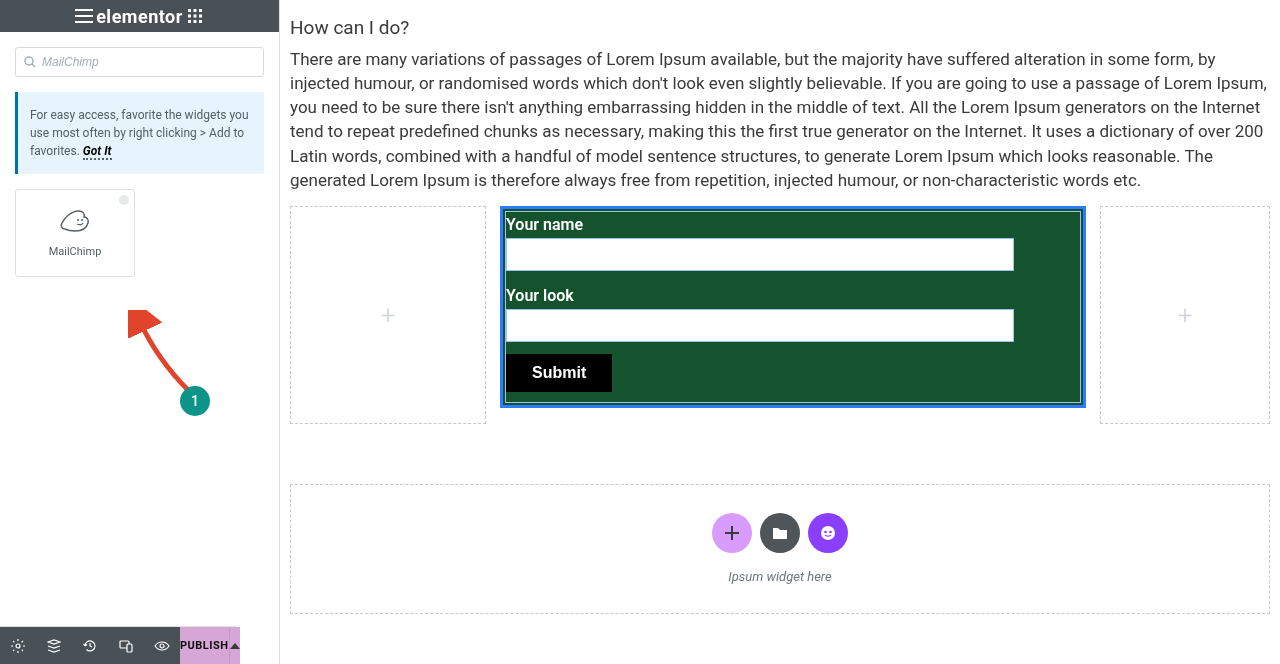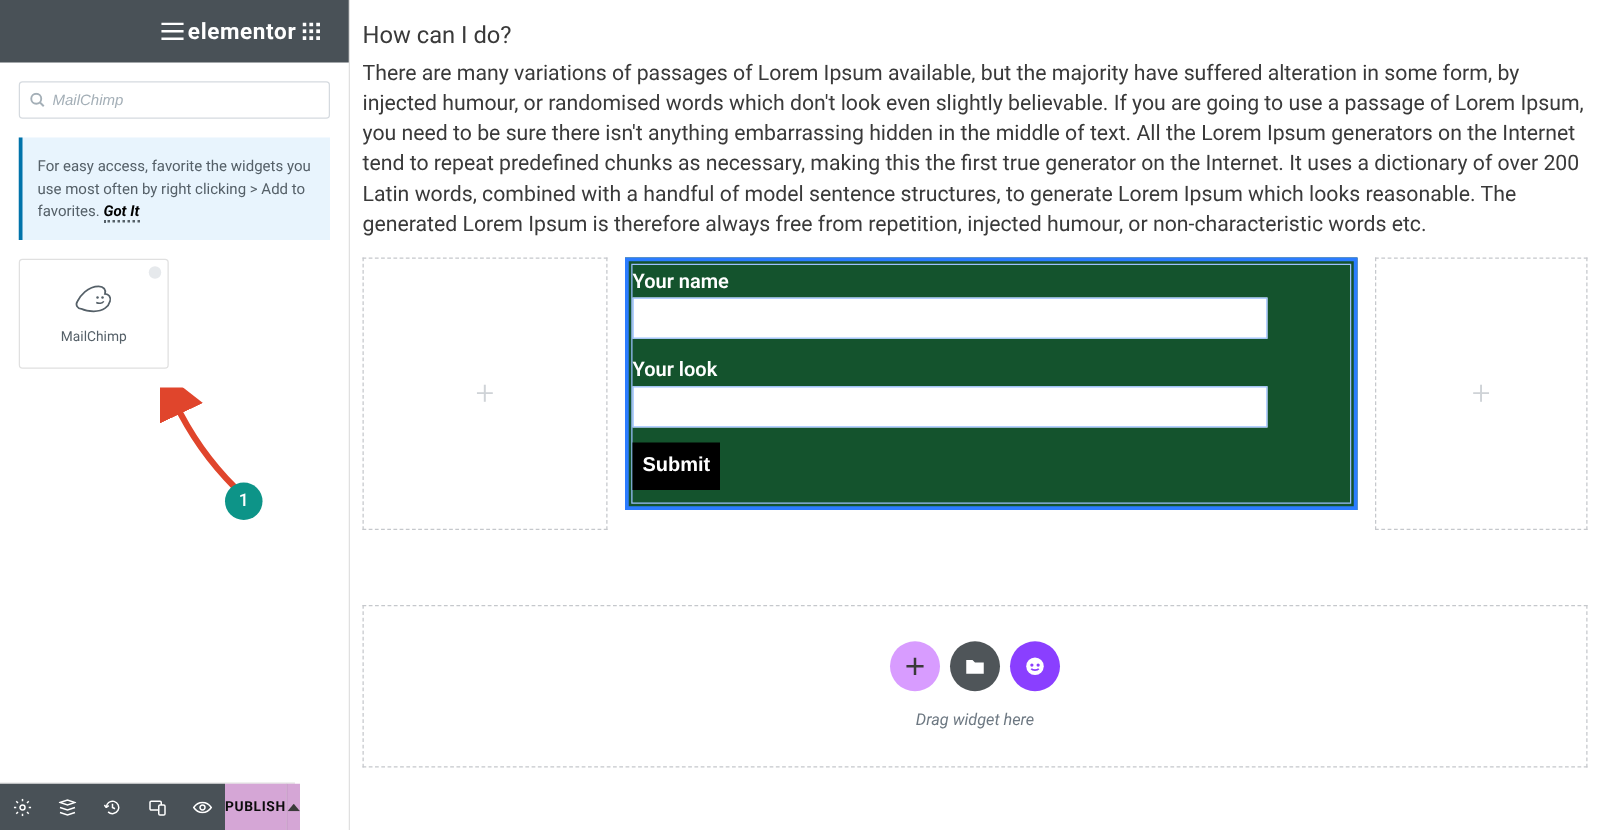--- a/index.html
+++ b/index.html
@@ -1,20 +1,20 @@
 <!DOCTYPE html>
 <html><head>
 <meta charset="utf-8">
 <style>
 * { box-sizing: border-box; margin: 0; padding: 0; }
 body { font-family: -apple-system, BlinkMacSystemFont, "Segoe UI", Roboto, sans-serif; font-size: 13px; color: #333; width: 1280px; height: 664px; overflow: hidden; position: relative; }
 
 
 .sidebar { position: absolute; left: 0; top: 0; width: 280px; height: 100%; background: #fff; border-right: 1px solid #e0e0e0; display: flex; flex-direction: column; }
-.sidebar-header { height: 50px; background: #495157; display: flex; align-items: center; justify-content: flex-end; padding: 0 18px; }
+.sidebar-header { height: 32px; background: #495157; display: flex; align-items: center; justify-content: center; padding: 0 18px; }
 .hamburger-icon { color: #fff; cursor: pointer; display:flex; align-items:center; justify-content:center; width:24px; height:24px; }
 .logo { color: #fff; font-weight: 700; font-size: 18px; letter-spacing: 0.5px; }
 .grid-icon { color: #fff; cursor: pointer; display:flex; align-items:center; justify-content:center; width:24px; height:24px; }
 
 .sidebar-tabs { display: flex; height: 34px; border-bottom: 1px solid #e0e0e0; }
 .sidebar-tab { flex: 1; display: flex; align-items: center; justify-content: center; font-size: 12px; font-weight: 500; color: #6d7882; cursor: pointer; }
 .sidebar-tab.active { color: #0073aa; border-bottom: 3px solid #0073aa; background:#fff; }
 
 .search-wrap { padding: 15px; }
 .search-box { width: 100%; height: 30px; border: 1px solid #d5dadf; border-radius: 3px; display: flex; align-items: center; padding: 0 8px; }
@@ -45,21 +45,21 @@
 
 .row { display: flex; gap: 14px; }
 .col-side { flex: 0 0 196px; border: 1px dashed #c5c8cc; min-height: 218px; display: flex; align-items: center; justify-content: center; }
 .plus-icon { color: #cfd3d7; font-size: 26px; font-weight: 300; cursor:pointer; }
 .col-mid { flex: 1; }
 
 .form-widget { background: #14532d; border: 3px solid #2b7cff; padding: 2px; }
 .form-inner { border: 1px solid #9bc0ff; padding: 0 6px 10px 0; }
 .form-label { color: #fff; font-size: 16px; font-weight: 600; padding: 3px 0 4px 0; }
 .form-input { width: 508px; height: 33px; background: #fff; border: 1px solid #9bc0ff; margin-bottom: 12px; }
-.submit-btn { background: #000; color: #fff; font-size: 16px; font-weight: 600; padding: 10px 8px; border: none; cursor: pointer; }
+.submit-btn { background: #000; color: #fff; font-size: 16px; font-weight: 600; padding: 10px 26px; border: none; cursor: pointer; }
 
 .dropzone { margin-top: 60px; border: 1px dashed #c5c8cc; height: 130px; display: flex; flex-direction: column; align-items: center; justify-content: center; gap: 16px; }
 .dropzone-btns { display: flex; gap: 8px; }
 .dz-btn { width: 40px; height: 40px; border-radius: 50%; display: flex; align-items: center; justify-content: center; color: #fff; cursor: pointer; }
 .dz-add { background: #d89cff; color:#3a3a3a; }
 .dz-folder { background: #4f5559; }
 .dz-star { background: #8a3fff; }
 .dropzone-txt { font-size: 13px; color: #6d7882; font-style: italic; }
 
 
@@ -212,21 +212,21 @@
       </div>
       <div class="dz-btn dz-star">
         <svg width="16" height="16" viewBox="0 0 16 16">
             <circle cx="8" cy="8" r="7" fill="#fff"></circle>
             <circle cx="5.5" cy="7" r="1.3" fill="#8a3fff"></circle>
             <circle cx="10.5" cy="7" r="1.3" fill="#8a3fff"></circle>
             <path d="M5 10c1 1.5 5 1.5 6 0" stroke="#8a3fff" stroke-width="1.3" fill="none"></path>
           </svg>
       </div>
     </div>
-    <div class="dropzone-txt">Drag widget here</div>
+    <div class="dropzone-txt">Ipsum widget here</div>
   </div>
 </div>
 
 <div class="arrow">
   <svg width="70" height="90" viewBox="0 0 70 90">
       <defs>
         <marker id="ah" markerWidth="8" markerHeight="8" refX="2" refY="4" orient="auto">
           <path d="M0 0L8 4L0 8z" fill="#e0452c"></path>
         </marker>
       </defs>

